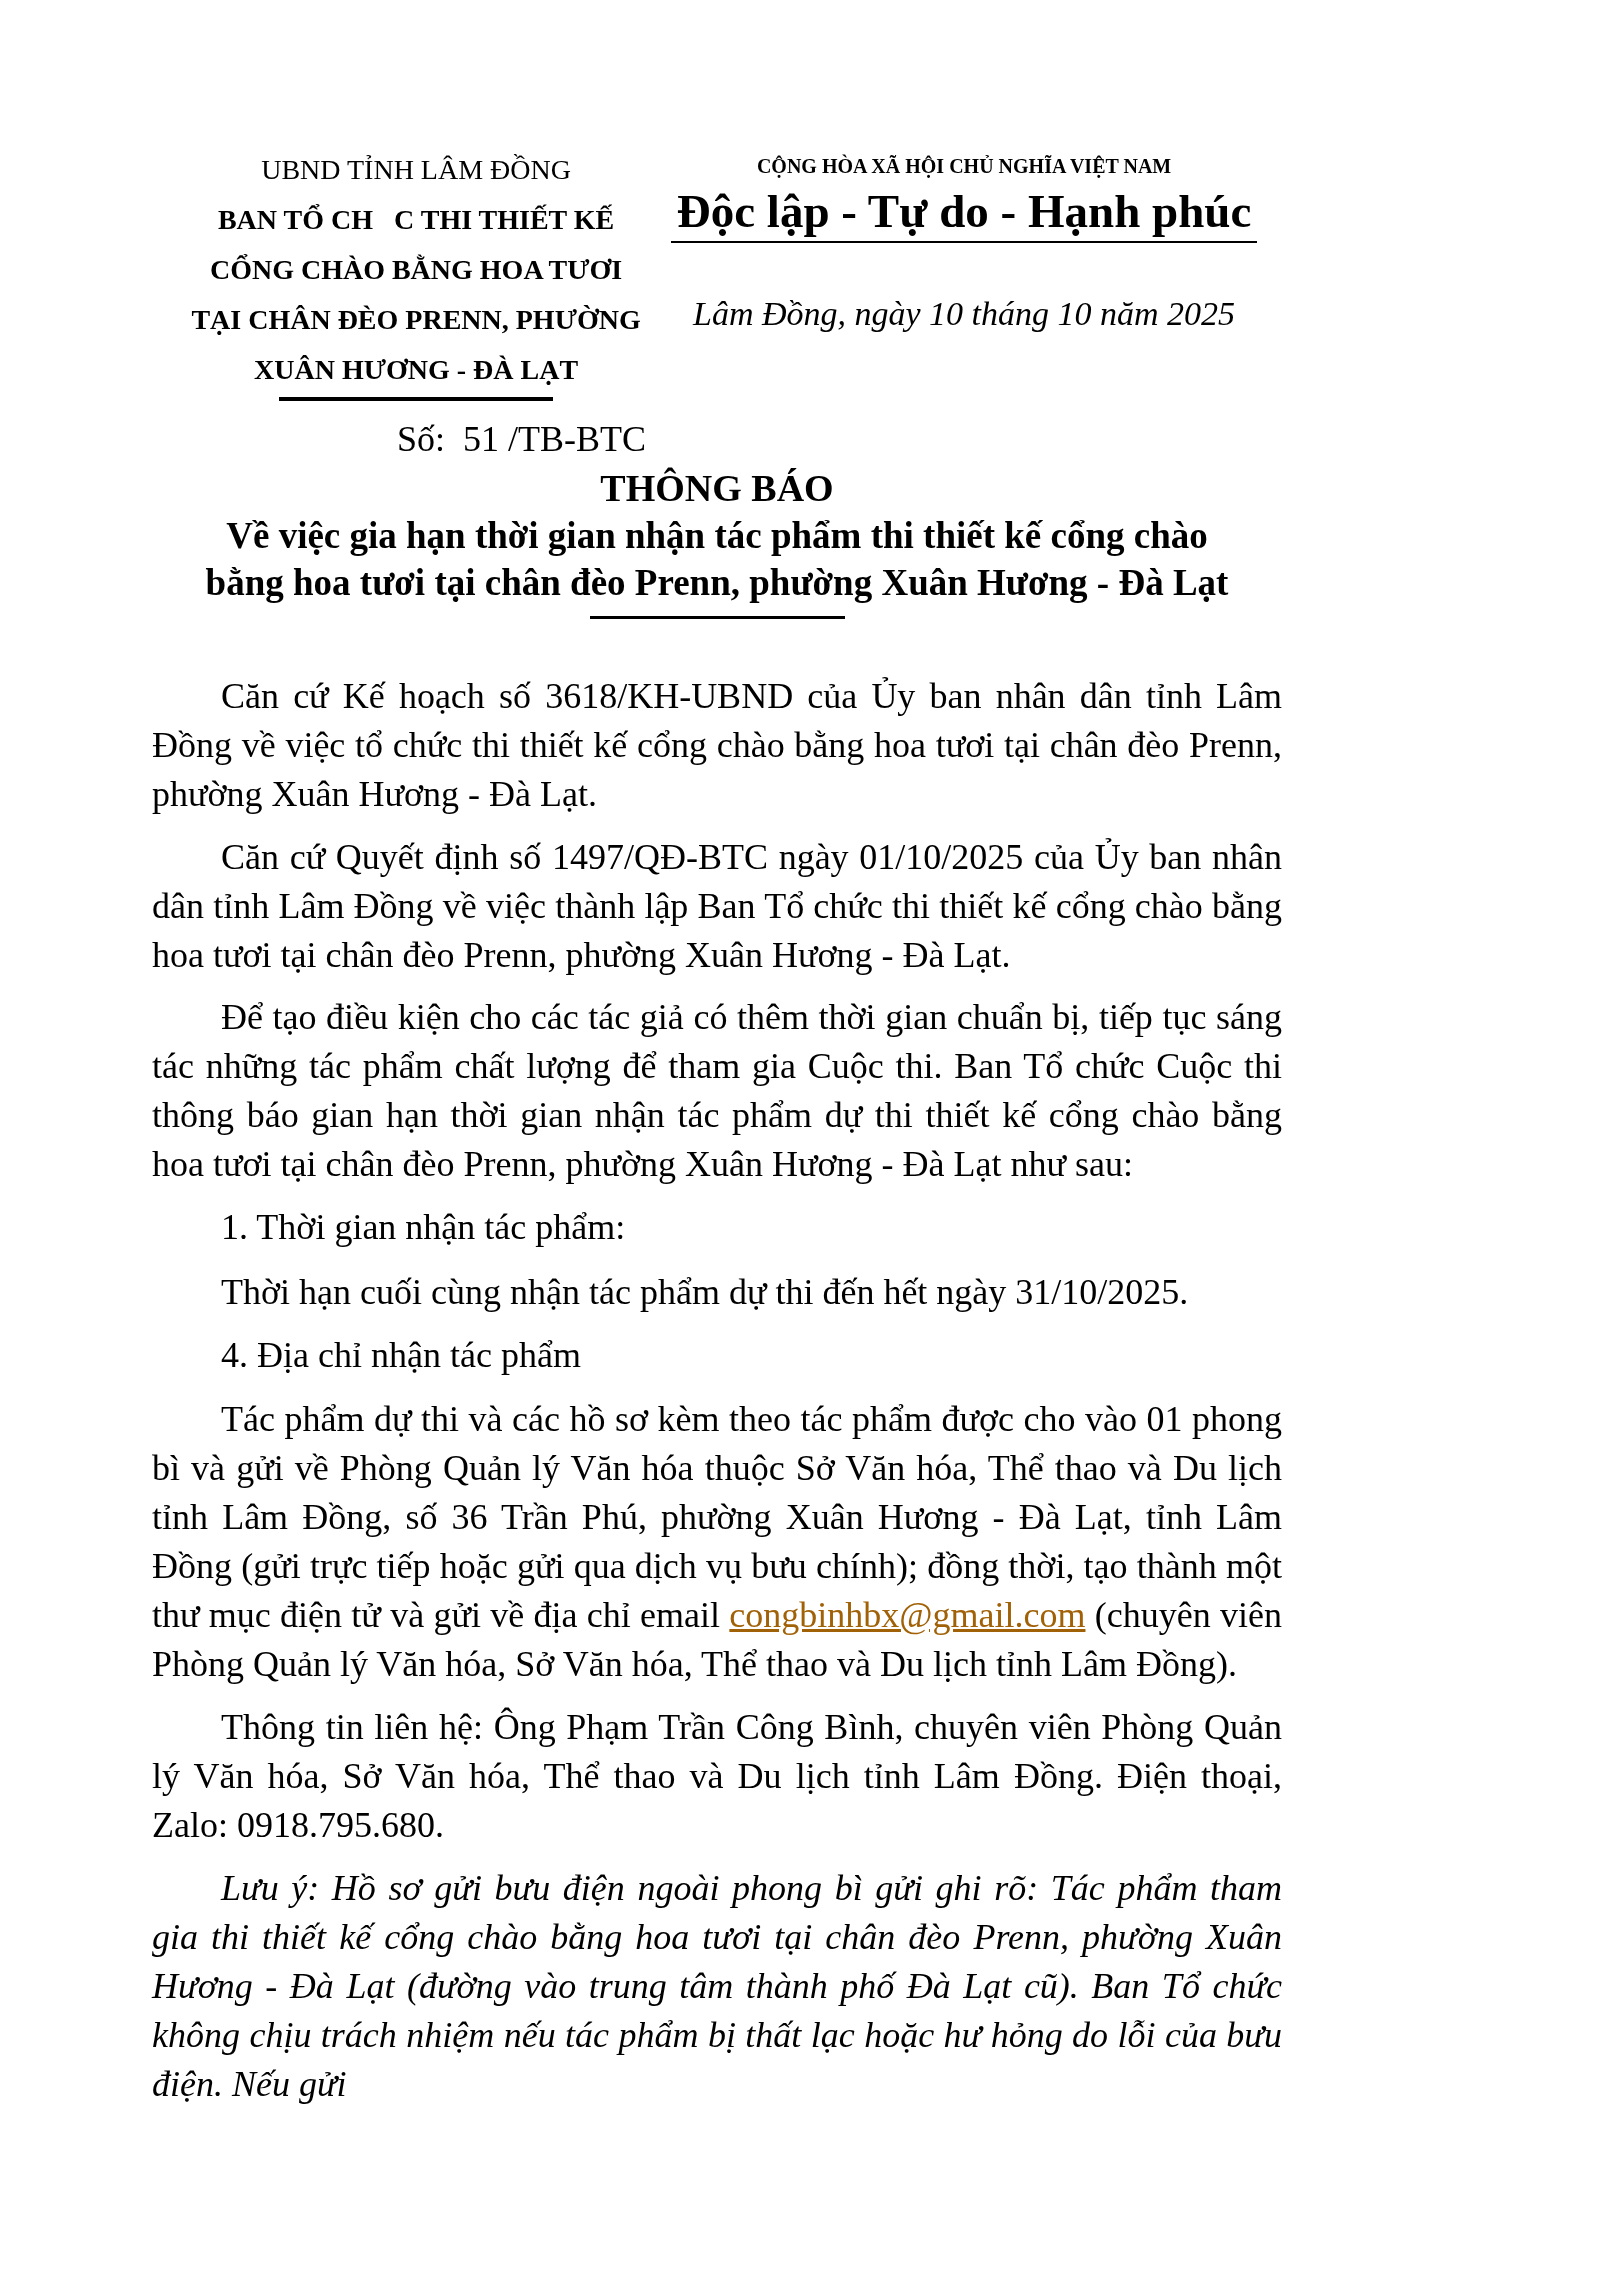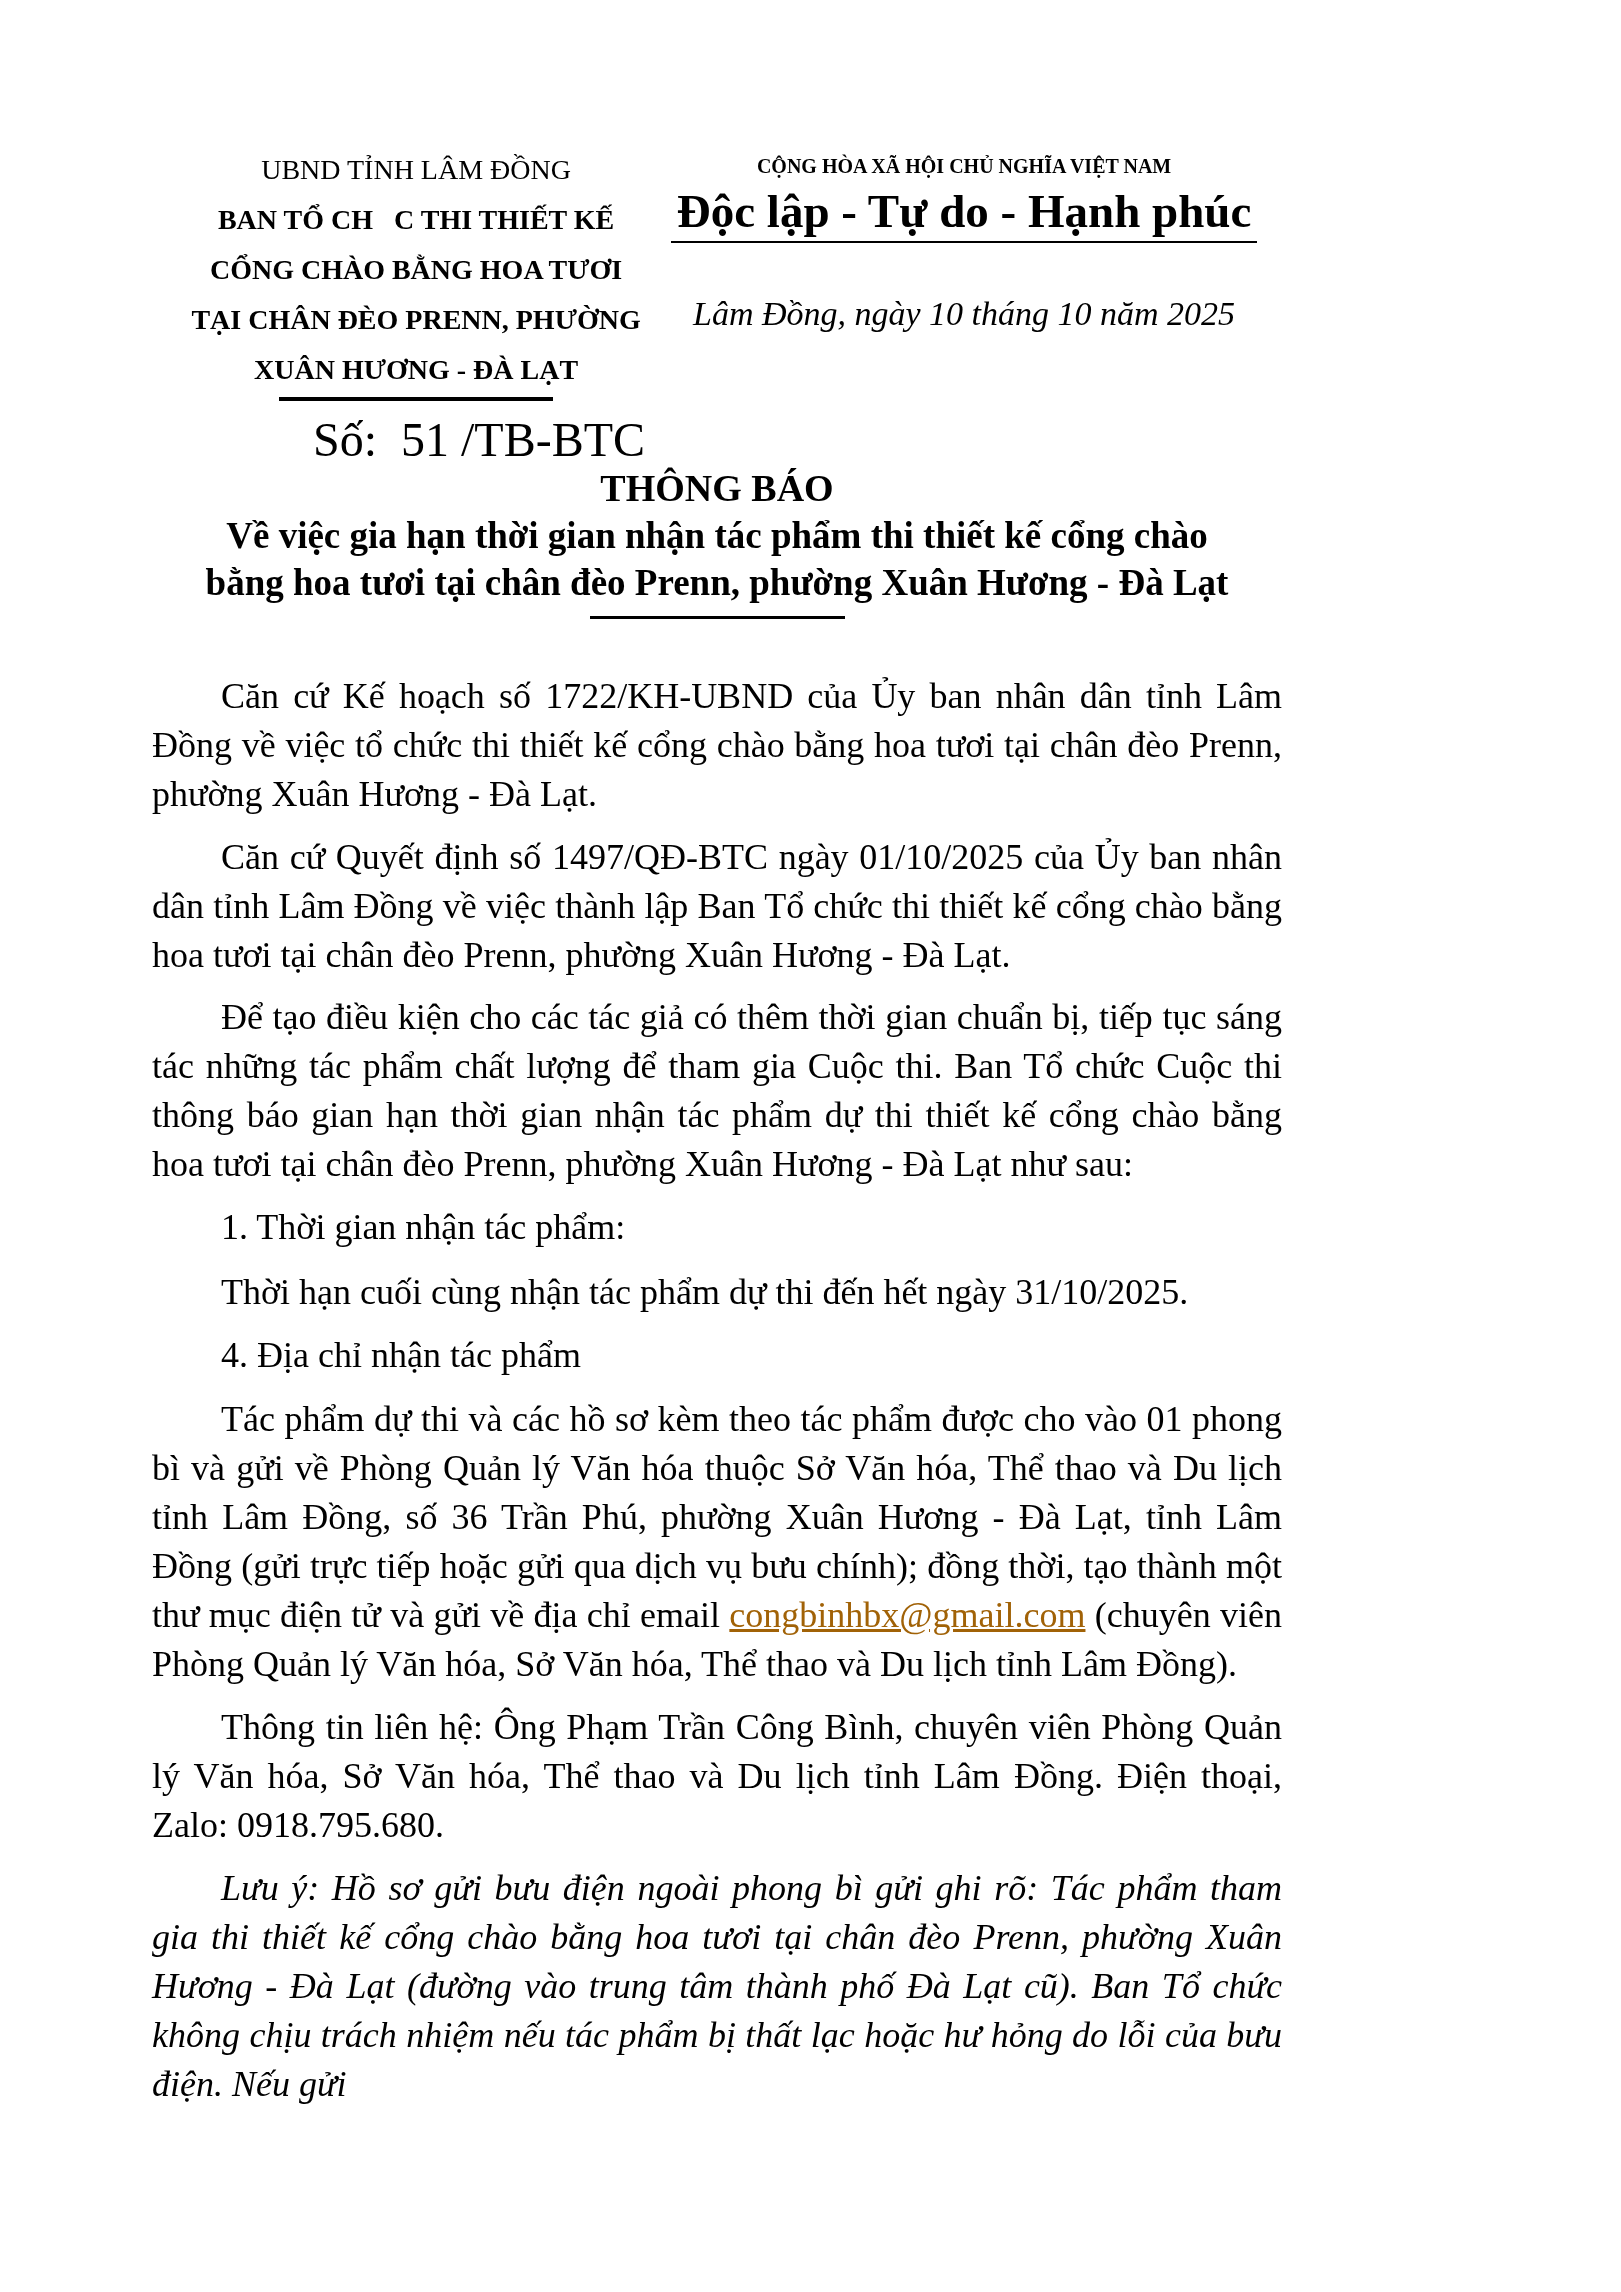--- a/index.html
+++ b/index.html
@@ -23,25 +23,25 @@
   }
   .hl-line {
     font-size: 28px;
     line-height: 50px;
     font-weight: bold;
     white-space: pre-wrap;
   }
   .hl-line.regular { font-weight: normal; }
   .hl-underline { width: 274px; height: 3.9px; background: #000; margin: 2px auto 0; }
   .doc-number {
-    font-size: 48px;
+    font-size: 36px;
     line-height: 43px;
     margin-top: 17.6px;
     margin-left: 127px;
-    text-align: left;
+    text-align: right;
     white-space: pre-wrap;
   }
   .header-right {
     width: 691px;
     margin-left: auto;
     text-align: center;
   }
   .hr-line1 { font-size: 20px; font-weight: bold; line-height: 43px; white-space: pre-wrap; }
   .hr-motto {
     display: inline-block;
@@ -103,21 +103,21 @@
   </div>
 
   <div class="title-block">
     <div class="doc-title">THÔNG BÁO</div>
     <div class="doc-subtitle">Về việc gia hạn thời gian nhận tác phẩm thi thiết kế cổng chào</div>
     <div class="doc-subtitle">bằng hoa tươi tại chân đèo Prenn, phường Xuân Hương - Đà Lạt</div>
     <div class="title-underline"></div>
   </div>
 
   <div class="body">
-    <p>Căn cứ Kế hoạch số 1722/KH-UBND của Ủy ban nhân dân tỉnh Lâm Đồng về việc tổ chức thi thiết kế cổng chào bằng hoa tươi tại chân đèo Prenn, phường Xuân Hương - Đà Lạt.</p>
+    <p>Căn cứ Kế hoạch số 3618/KH-UBND của Ủy ban nhân dân tỉnh Lâm Đồng về việc tổ chức thi thiết kế cổng chào bằng hoa tươi tại chân đèo Prenn, phường Xuân Hương - Đà Lạt.</p>
     <p>Căn cứ Quyết định số 1497/QĐ-BTC ngày 01/10/2025 của Ủy ban nhân dân tỉnh Lâm Đồng về việc thành lập Ban Tổ chức thi thiết kế cổng chào bằng hoa tươi tại chân đèo Prenn, phường Xuân Hương - Đà Lạt.</p>
     <p>Để tạo điều kiện cho các tác giả có thêm thời gian chuẩn bị, tiếp tục sáng tác những tác phẩm chất lượng để tham gia Cuộc thi. Ban Tổ chức Cuộc thi thông báo gian hạn thời gian nhận tác phẩm dự thi thiết kế cổng chào bằng hoa tươi tại chân đèo Prenn, phường Xuân Hương - Đà Lạt như sau:</p>
     <p class="heading">1. Thời gian nhận tác phẩm:</p>
     <p>Thời hạn cuối cùng nhận tác phẩm dự thi đến hết ngày 31/10/2025.</p>
     <p class="heading">4. Địa chỉ nhận tác phẩm</p>
     <p><span>Tác phẩm dự thi và các hồ sơ kèm theo tác phẩm được cho vào 01 phong bì và gửi về Phòng Quản lý Văn hóa thuộc Sở Văn hóa, Thể thao và Du lịch tỉnh Lâm Đồng, số 36 Trần Phú, phường Xuân Hương - Đà Lạt, tỉnh Lâm Đồng (gửi trực tiếp hoặc gửi qua dịch vụ bưu chính); đồng thời, tạo thành một thư mục điện tử và gửi về địa chỉ email </span><a class="email">congbinhbx@gmail.com</a><span> (chuyên viên Phòng Quản lý Văn hóa, Sở Văn hóa, Thể thao và Du lịch tỉnh Lâm Đồng).</span></p>
     <p>Thông tin liên hệ: Ông Phạm Trần Công Bình, chuyên viên Phòng Quản lý Văn hóa, Sở Văn hóa, Thể thao và Du lịch tỉnh Lâm Đồng. Điện thoại, Zalo: 0918.795.680.</p>
     <p class="note">Lưu ý: Hồ sơ gửi bưu điện ngoài phong bì gửi ghi rõ: Tác phẩm tham gia thi thiết kế cổng chào bằng hoa tươi tại chân đèo Prenn, phường Xuân Hương - Đà Lạt (đường vào trung tâm thành phố Đà Lạt cũ). Ban Tổ chức không chịu trách nhiệm nếu tác phẩm bị thất lạc hoặc hư hỏng do lỗi của bưu điện. Nếu gửi</p>
   </div>
 

